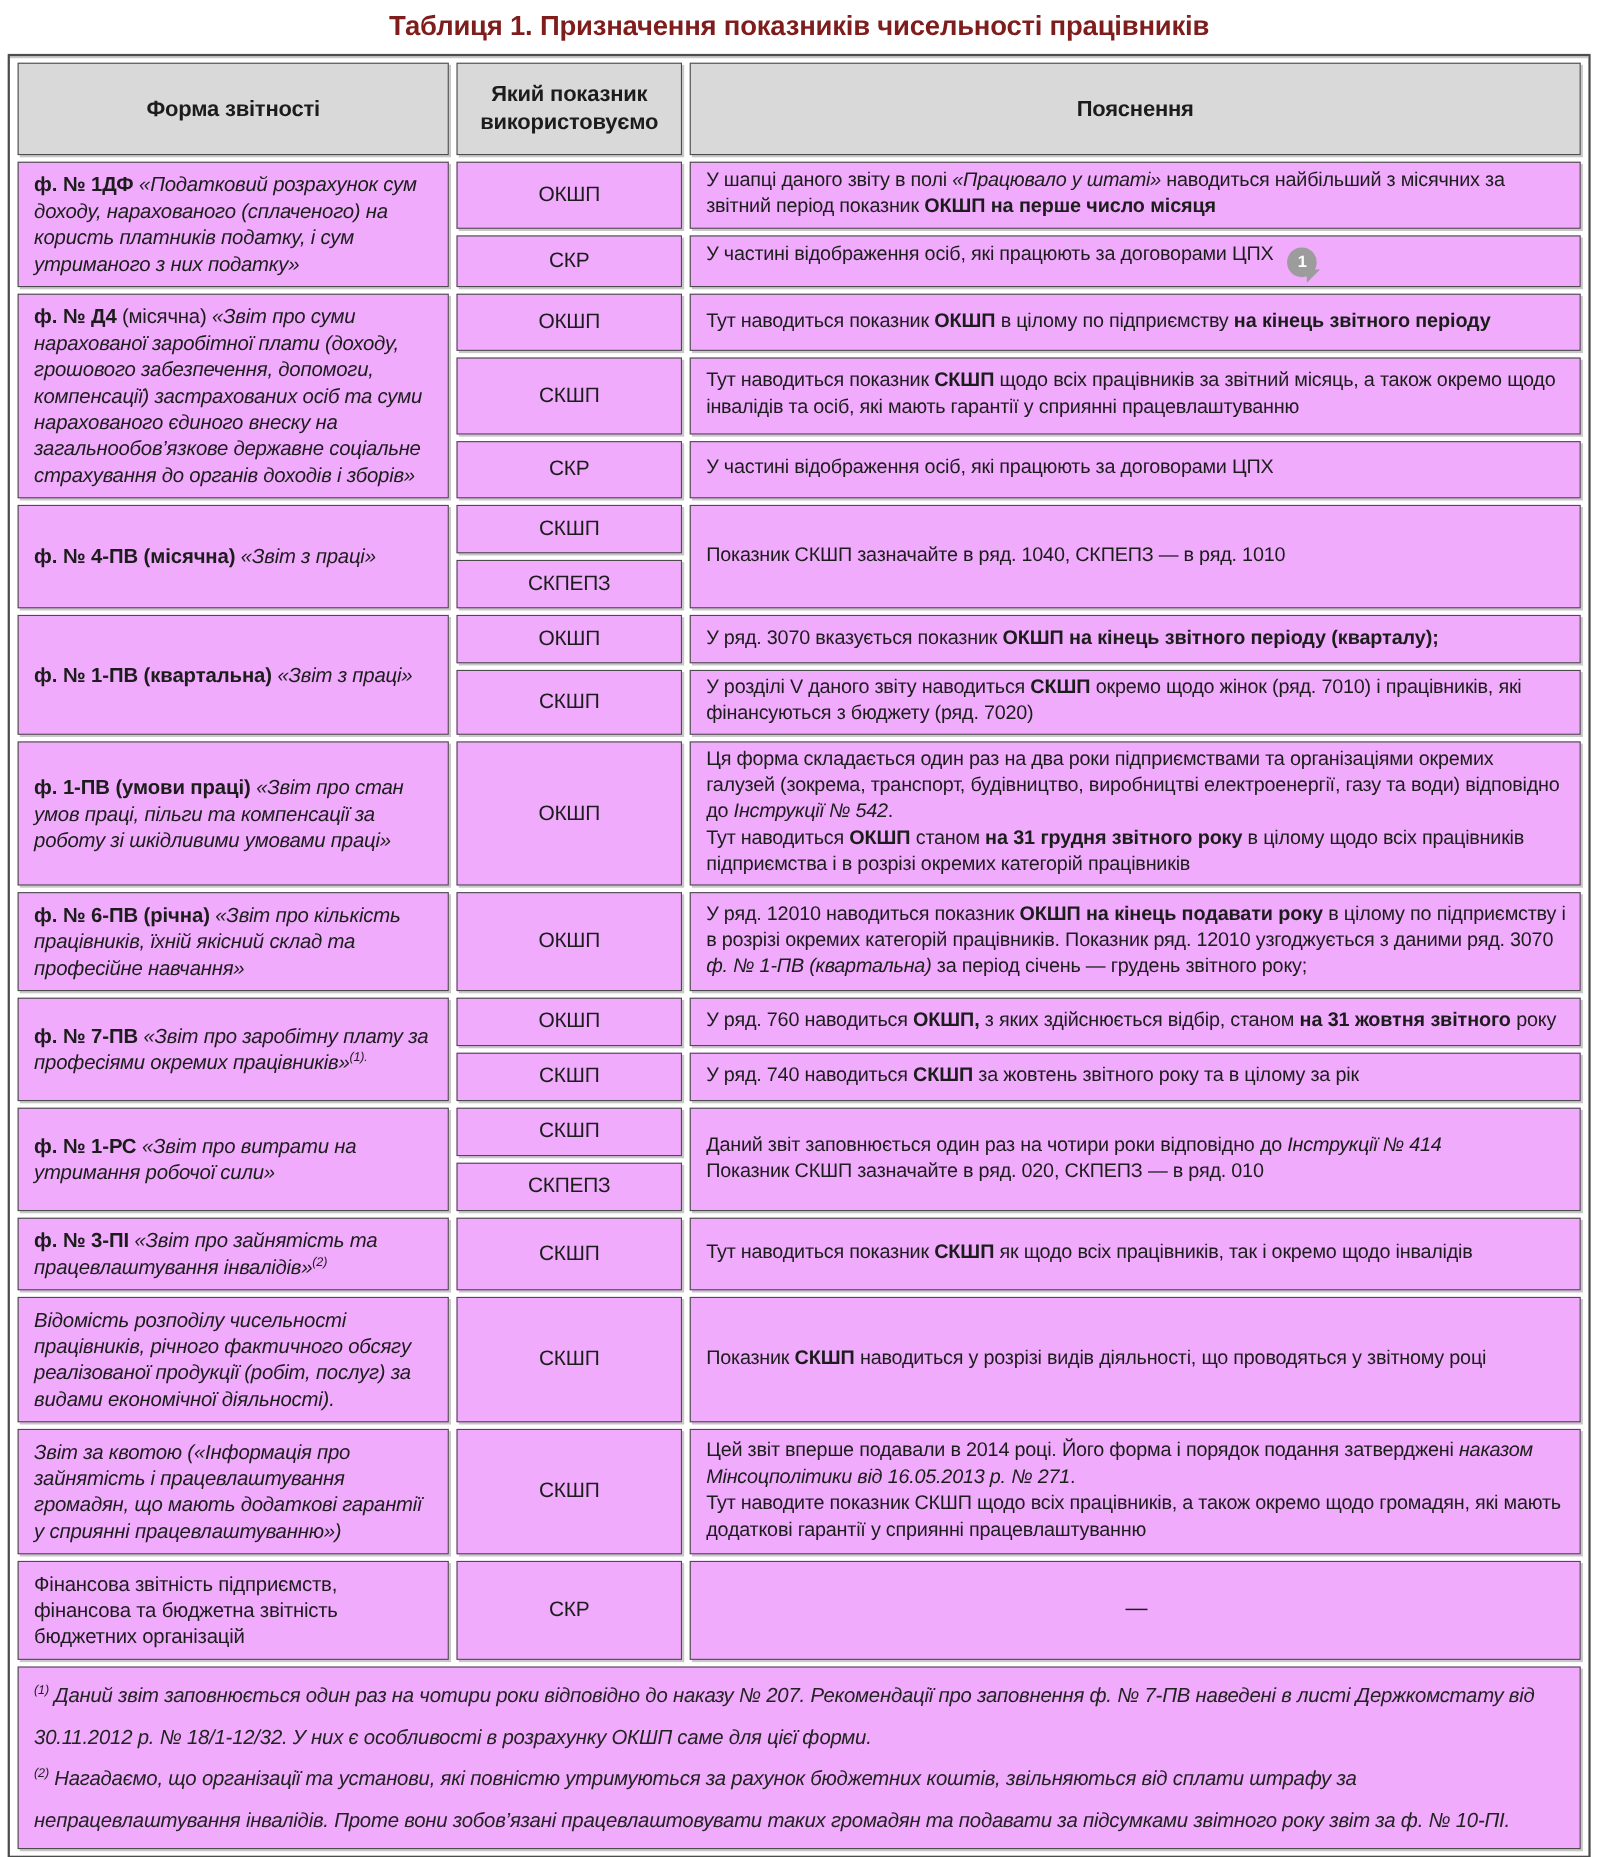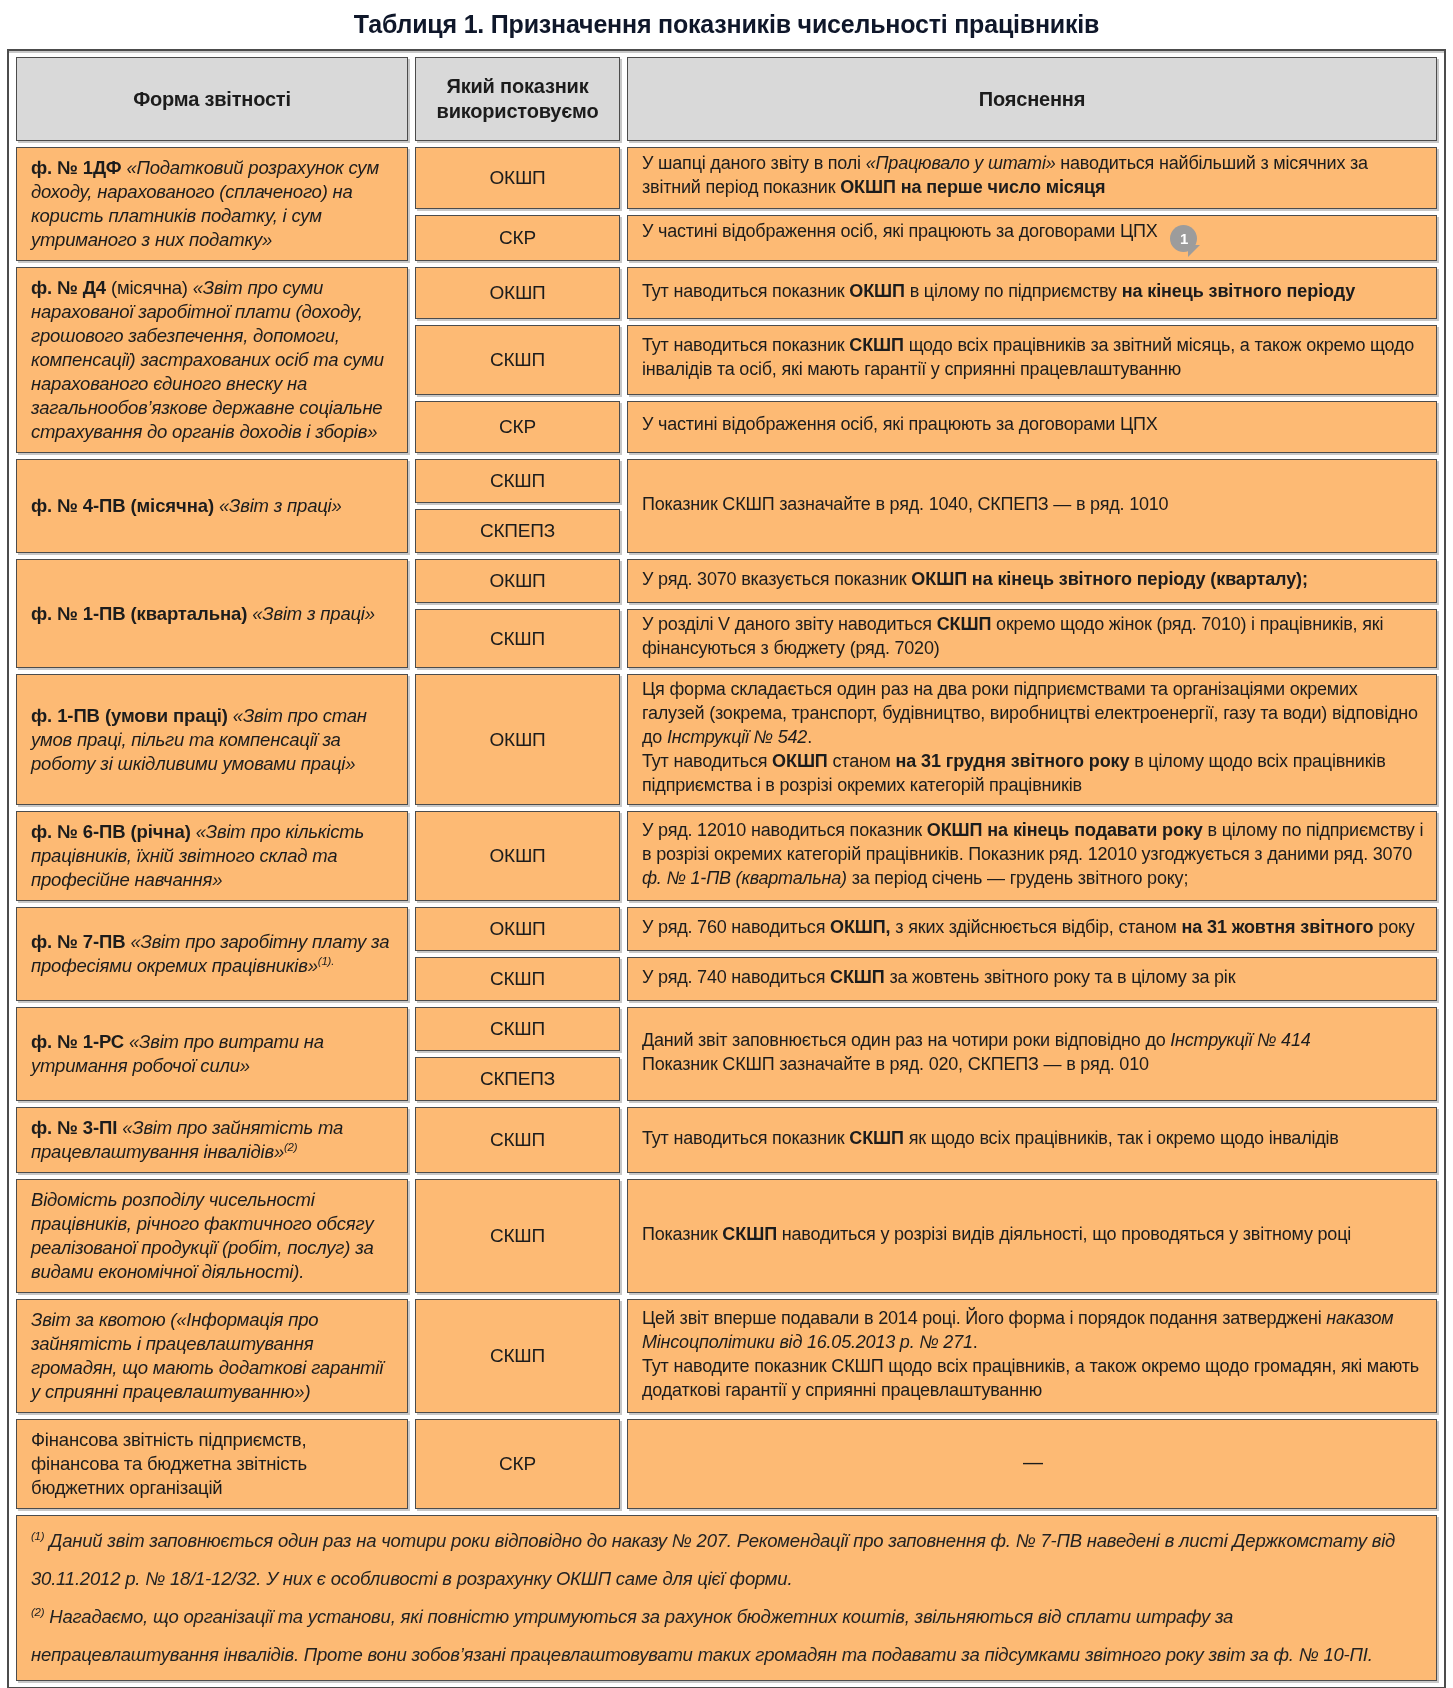--- a/index.html
+++ b/index.html
@@ -7,38 +7,38 @@
     width:1453px;
     font-family:"Liberation Sans","DejaVu Sans",sans-serif;
     color:#1c1c1c;
     letter-spacing:-0.2px;
   }
   .page{padding:4px 7px 10px 7px;}
   .page-title{
     text-align:center;
     font-size:25px;
     font-weight:bold;
-    color:#0f172a;
+    color:#7f1d1d;
     margin:6px 0 10px 0;
   }
   .tbl-wrap{
     border:2px solid #4c4c4c;
     box-shadow:0 3px 0 #c8c8c8, inset 0 2px 0 #c8c8c8;
     background:#ffffff;
   }
   table.main{
     width:100%;
     border-collapse:separate;
     border-spacing:7px 6px;
     table-layout:fixed;
   }
   th,td{
     border:1px solid #4c4c4c;
     box-shadow:2px 2px 0 #c8c8c8;
-    background:#fdba74;
+    background:#f0abfc;
   }
   th.hdr{
     background:#d9d9d9;
     font-size:20px;
     font-weight:bold;
     text-align:center;
     vertical-align:middle;
     padding:16px 8px;
     line-height:1.25;
   }
@@ -160,21 +160,21 @@
           <tr>
             <td class="ind-cell">СКШП</td>
             <td class="expl-cell" rowspan="1">У розділі V даного звіту наводиться <b>СКШП</b> окремо щодо жінок (ряд. 7010) і працівників, які фінансуються з бюджету (ряд. 7020)</td>
           </tr>
           <tr>
             <td class="form-cell" rowspan="1"><b>ф. 1-ПВ (умови праці)</b> <i>«Звіт про стан умов праці, пільги та компенсації за роботу зі шкідливими умовами праці»</i></td>
             <td class="ind-cell">ОКШП</td>
             <td class="expl-cell" rowspan="1">Ця форма складається один раз на два роки підприємствами та організаціями окремих галузей (зокрема, транспорт, будівництво, виробництві електроенергії, газу та води) відповідно до <i>Інструкції № 542</i>.<br>Тут наводиться <b>ОКШП</b> станом <b>на 31 грудня звітного року</b> в цілому щодо всіх працівників підприємства і в розрізі окремих категорій працівників</td>
           </tr>
           <tr>
-            <td class="form-cell" rowspan="1"><b>ф. № 6-ПВ (річна)</b> <i>«Звіт про кількість працівників, їхній звітного склад та професійне навчання»</i></td>
+            <td class="form-cell" rowspan="1"><b>ф. № 6-ПВ (річна)</b> <i>«Звіт про кількість працівників, їхній якісний склад та професійне навчання»</i></td>
             <td class="ind-cell">ОКШП</td>
             <td class="expl-cell" rowspan="1">У ряд. 12010 наводиться показник <b>ОКШП на кінець подавати року</b> в цілому по підприємству і в розрізі окремих категорій працівників. Показник ряд. 12010 узгоджується з даними ряд. 3070 <i>ф. № 1-ПВ (квартальна)</i> за період січень — грудень звітного року;</td>
           </tr>
           <tr>
             <td class="form-cell" rowspan="2"><b>ф. № 7-ПВ</b> <i>«Звіт про заробітну плату за професіями окремих працівників»<sup>(1).</sup></i></td>
             <td class="ind-cell">ОКШП</td>
             <td class="expl-cell" rowspan="1">У ряд. 760 наводиться <b>ОКШП,</b> з яких здійснюється відбір, станом <b>на 31 жовтня звітного</b> року</td>
           </tr>
           <tr>
             <td class="ind-cell">СКШП</td>

